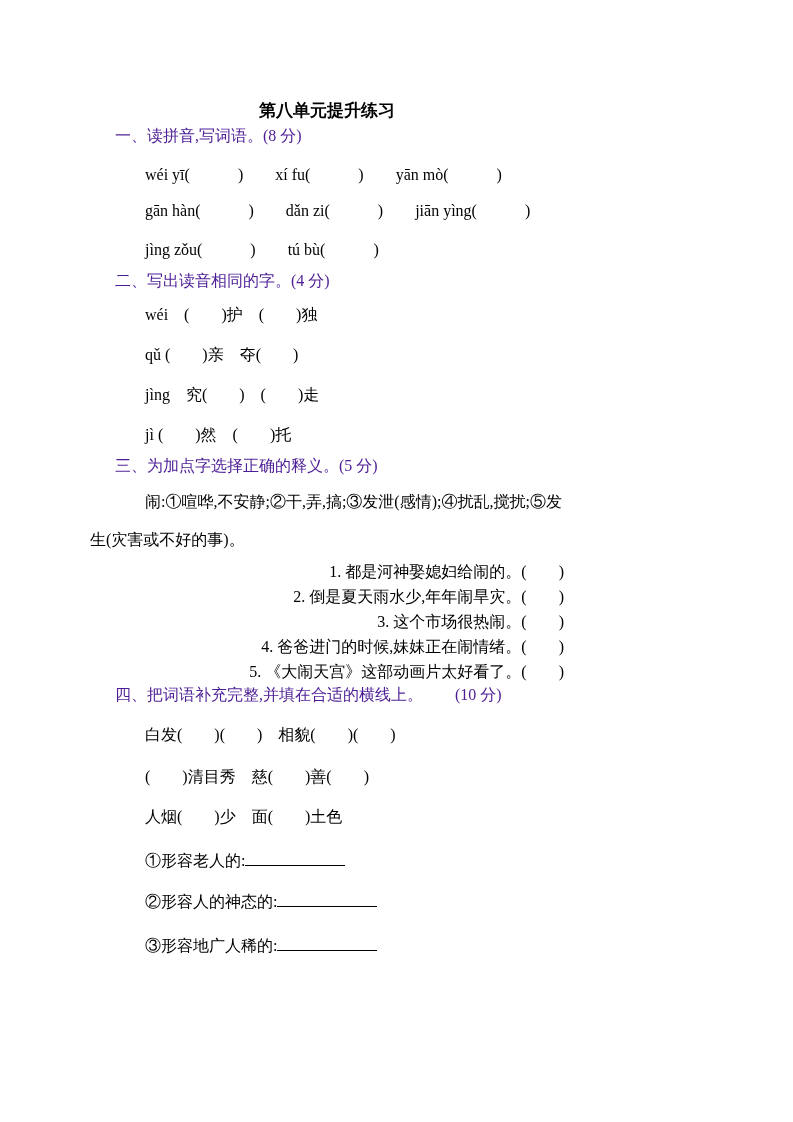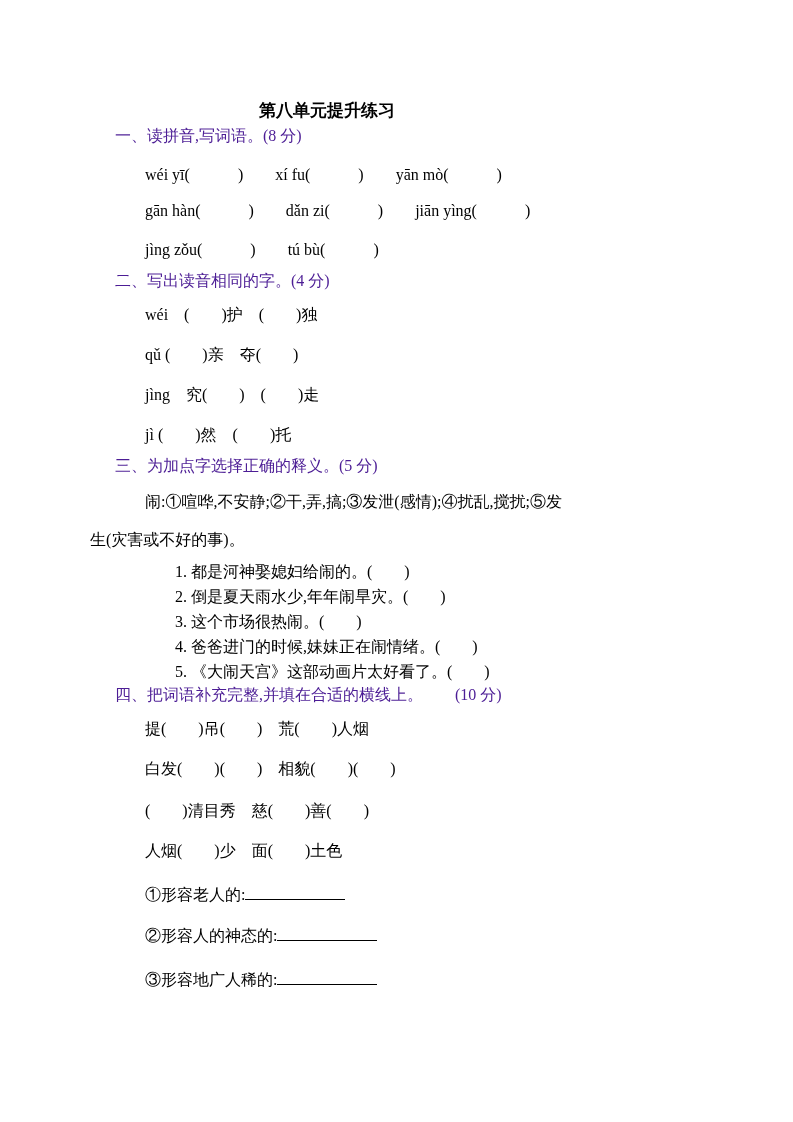--- a/index.html
+++ b/index.html
@@ -36,20 +36,21 @@
   }
   .row {
     margin-left: 55px;
     line-height: 22px;
     white-space: pre-wrap;
   }
   .item {
     margin-left: 85px;
     line-height: 25px;
     white-space: pre-wrap;
+    text-align: right;
   }
   .def {
     text-indent: 55px;
     line-height: 38px;
     white-space: pre-wrap;
   }
   .ul {
     display: inline-block;
     border-bottom: 1px solid #000;
     height: 15px;
@@ -90,21 +91,20 @@
 
   <div class="h mt9">三、为加点字选择正确的释义。(5 分)</div>
   <div class="def mt6">闹:①喧哗,不安静;②干,弄,搞;③发泄(感情);④扰乱,搅扰;⑤发生(灾害或不好的事)。</div>
   <div class="item mt0">1. 都是河神娶媳妇给闹的。(　　)</div>
   <div class="item">2. 倒是夏天雨水少,年年闹旱灾。(　　)</div>
   <div class="item">3. 这个市场很热闹。(　　)</div>
   <div class="item">4. 爸爸进门的时候,妹妹正在闹情绪。(　　)</div>
   <div class="item">5. 《大闹天宫》这部动画片太好看了。(　　)</div>
 
   <div class="h mt0">四、把词语补充完整,并填在合适的横线上。　　(10 分)</div>
-  <div class="row mt12">提(　　)吊(　　)　荒(　　)人烟</div>
   <div class="row mt18">白发(　　)(　　)　相貌(　　)(　　)</div>
   <div class="row mt20">(　　)清目秀　慈(　　)善(　　)</div>
   <div class="row mt18">人烟(　　)少　面(　　)土色</div>
 
   <div class="row mt22"><span>①形容老人的:</span><span class="ul fill-ul"></span></div>
   <div class="row mt19"><span>②形容人的神态的:</span><span class="ul fill-ul"></span></div>
   <div class="row mt22"><span>③形容地广人稀的:</span><span class="ul fill-ul"></span></div>
 
 </div>
 

